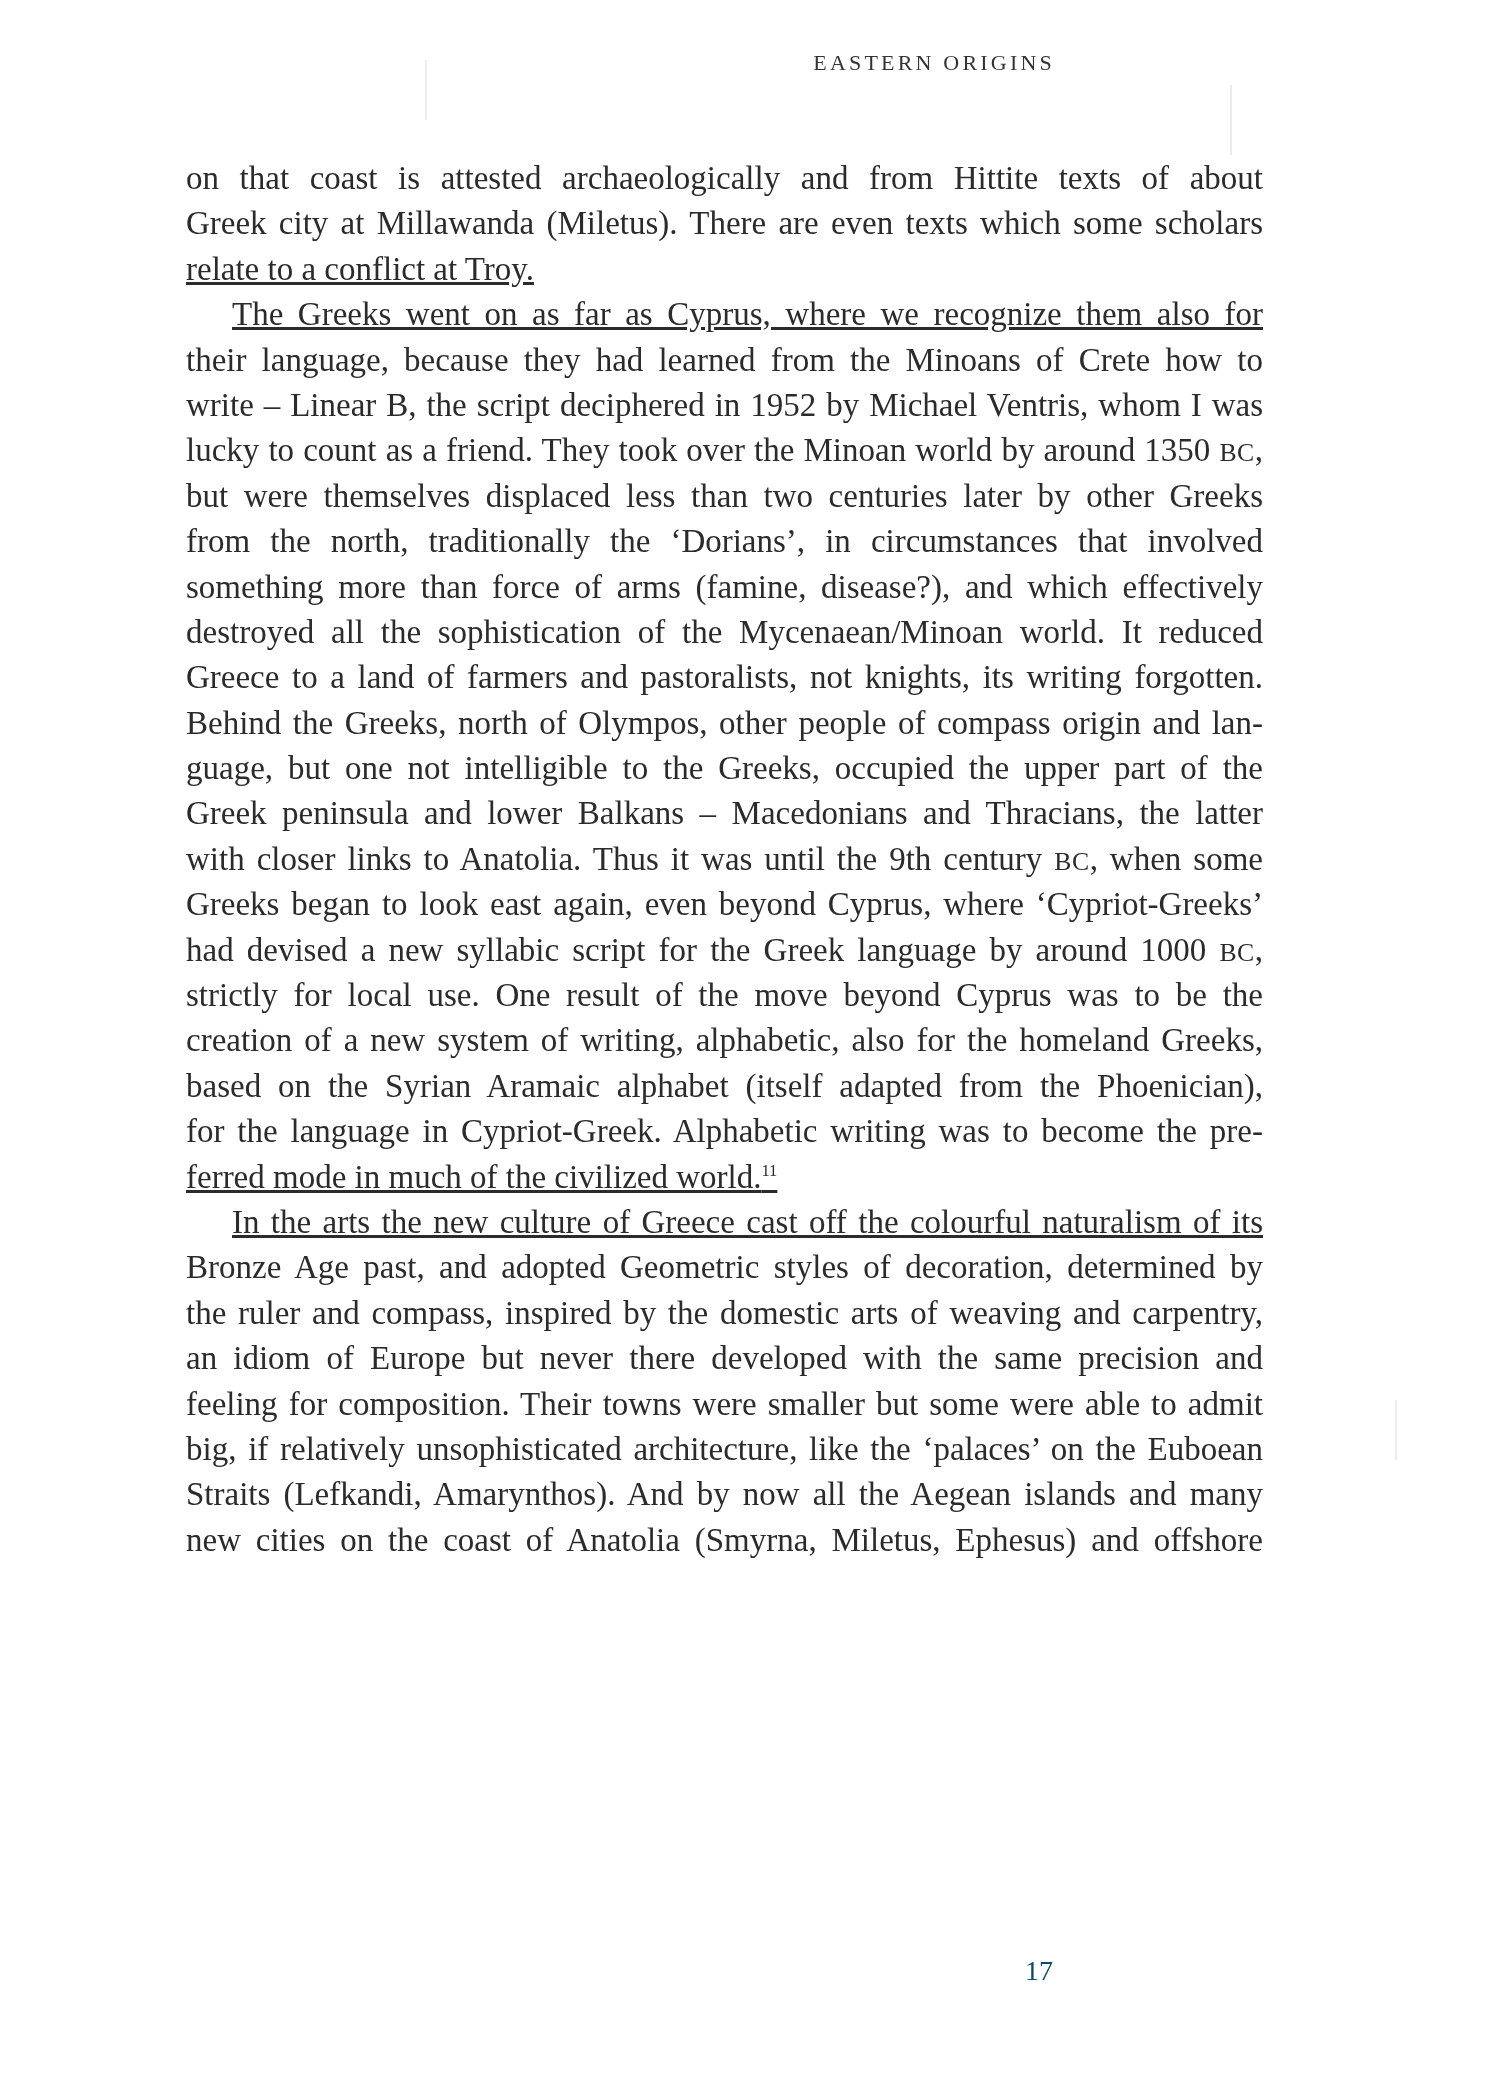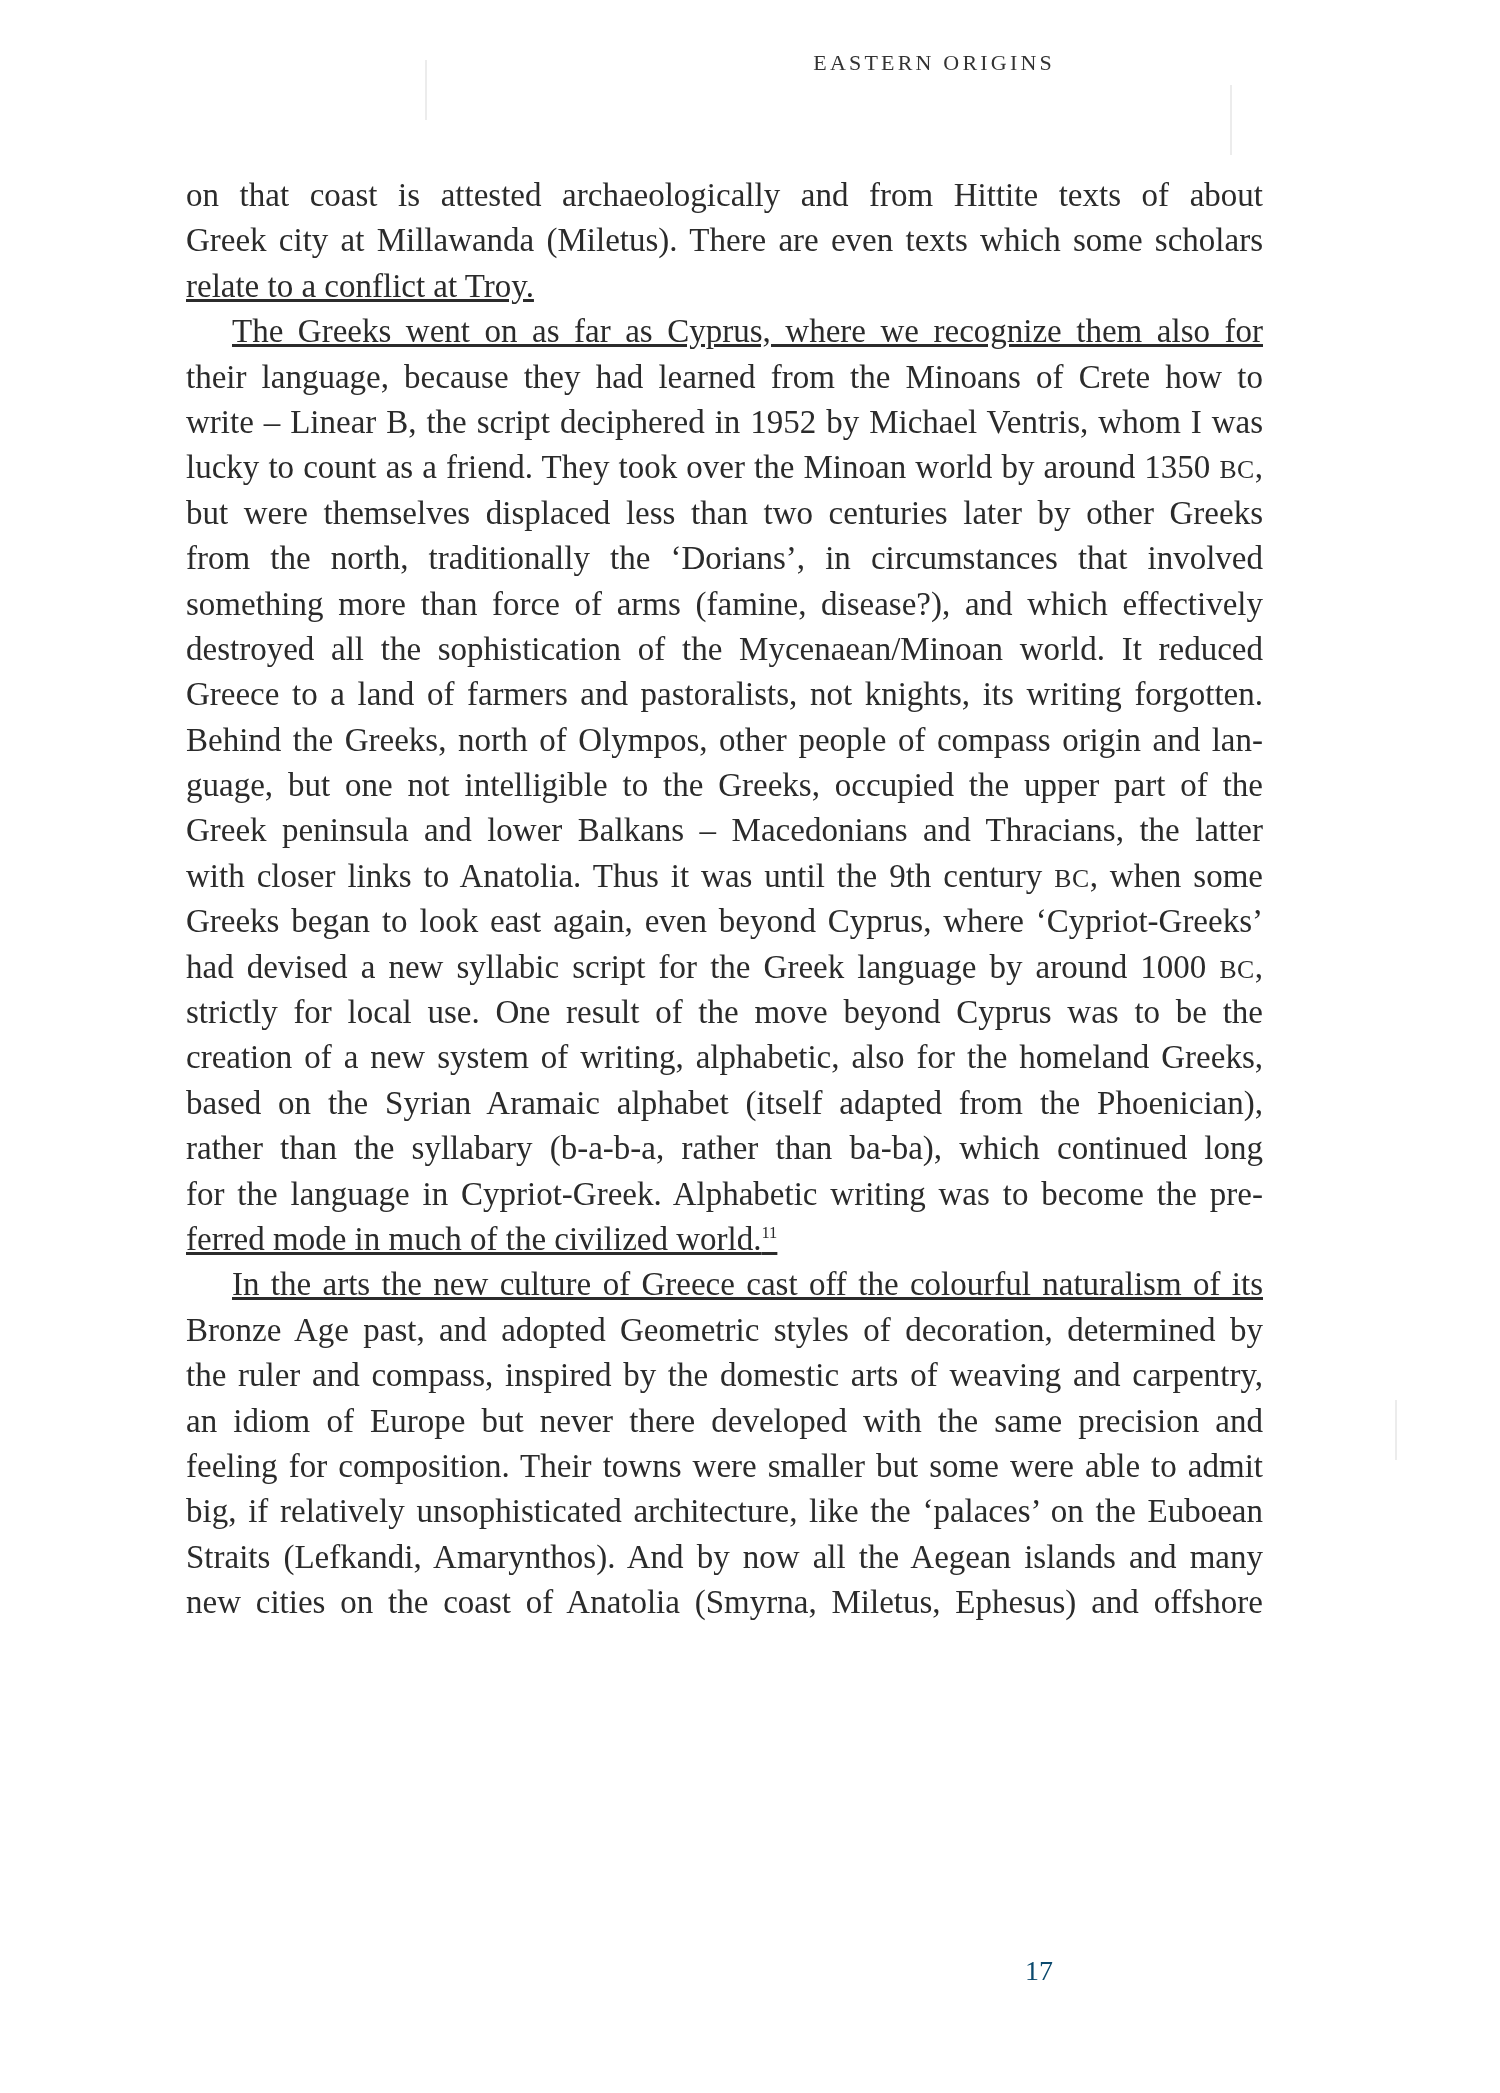--- a/index.html
+++ b/index.html
@@ -27,21 +27,21 @@
       top: 50px;
       right: 238px;
       font-size: 22px;
       letter-spacing: 3.2px;
       color: #333;
       text-transform: uppercase;
     }
     .body-text {
       position: absolute;
       left: 186px;
-      top: 173px;
+      top: 156px;
       width: 1077px;
     }
     .line {
       height: 45.4px;
       line-height: 45.4px;
       font-size: 33px;
       white-space: nowrap;
       text-align: justify;
       text-align-last: justify;
       color: #2b2b2b;
@@ -104,21 +104,20 @@
         <div class="line">Greece to a land of farmers and pastoralists, not knights, its writing forgotten.</div>
         <div class="line">Behind the Greeks, north of Olympos, other people of compass origin and lan-</div>
         <div class="line">guage, but one not intelligible to the Greeks, occupied the upper part of the</div>
         <div class="line">Greek peninsula and lower Balkans – Macedonians and Thracians, the latter</div>
         <div class="line">with closer links to Anatolia. Thus it was until the 9th century <span class="sc">BC</span>, when some</div>
         <div class="line">Greeks began to look east again, even beyond Cyprus, where ‘Cypriot-Greeks’</div>
         <div class="line">had devised a new syllabic script for the Greek language by around 1000 <span class="sc">BC</span>,</div>
         <div class="line">strictly for local use. One result of the move beyond Cyprus was to be the</div>
         <div class="line">creation of a new system of writing, alphabetic, also for the homeland Greeks,</div>
         <div class="line">based on the Syrian Aramaic alphabet (itself adapted from the Phoenician),</div>
-        <div class="line">rather than the syllabary (b-a-b-a, rather than ba-ba), which continued long</div>
         <div class="line">for the language in Cypriot-Greek. Alphabetic writing was to become the pre-</div>
         <div class="line last">ferred mode in much of the civilized world.<span class="sup">11</span></div>
       </div>
       <div>
         <div class="line indent">In the arts the new culture of Greece cast off the colourful naturalism of its</div>
         <div class="line">Bronze Age past, and adopted Geometric styles of decoration, determined by</div>
         <div class="line">the ruler and compass, inspired by the domestic arts of weaving and carpentry,</div>
         <div class="line">an idiom of Europe but never there developed with the same precision and</div>
         <div class="line">feeling for composition. Their towns were smaller but some were able to admit</div>
         <div class="line">big, if relatively unsophisticated architecture, like the ‘palaces’ on the Euboean</div>

